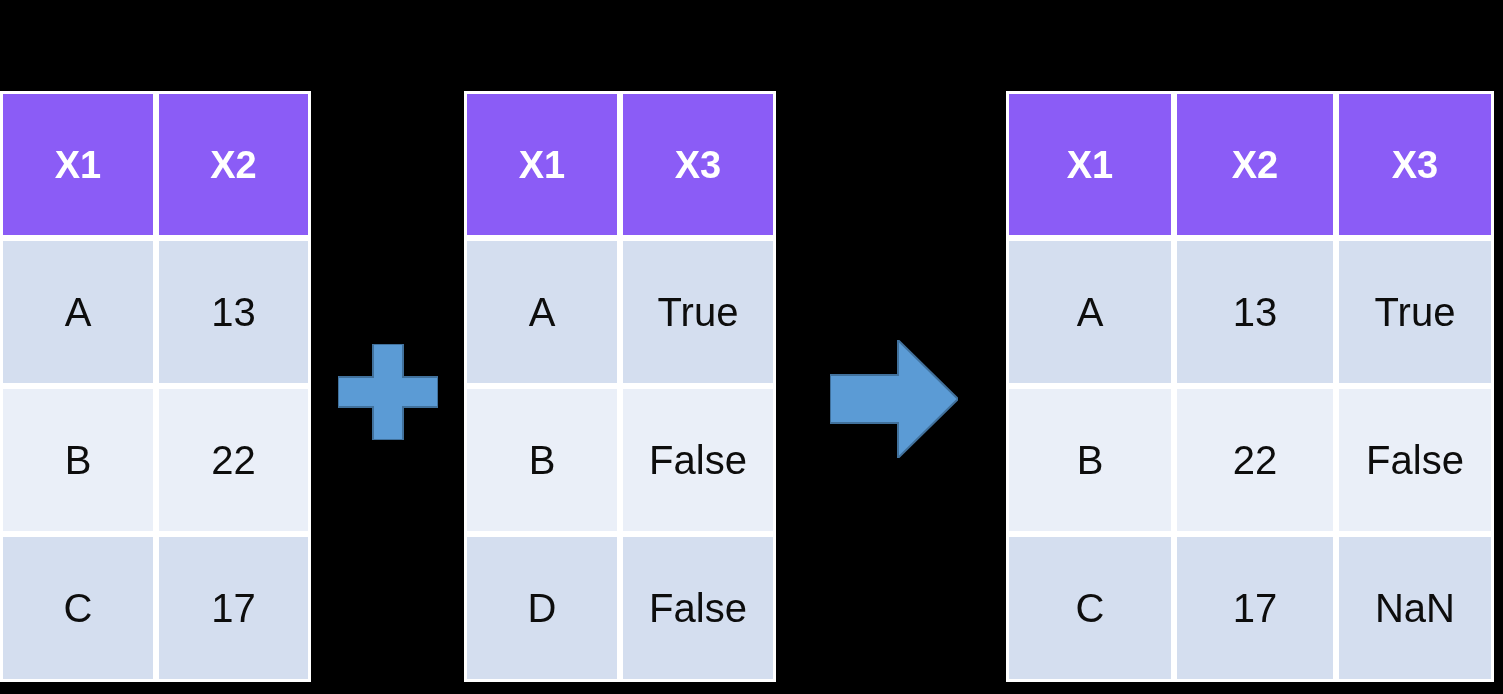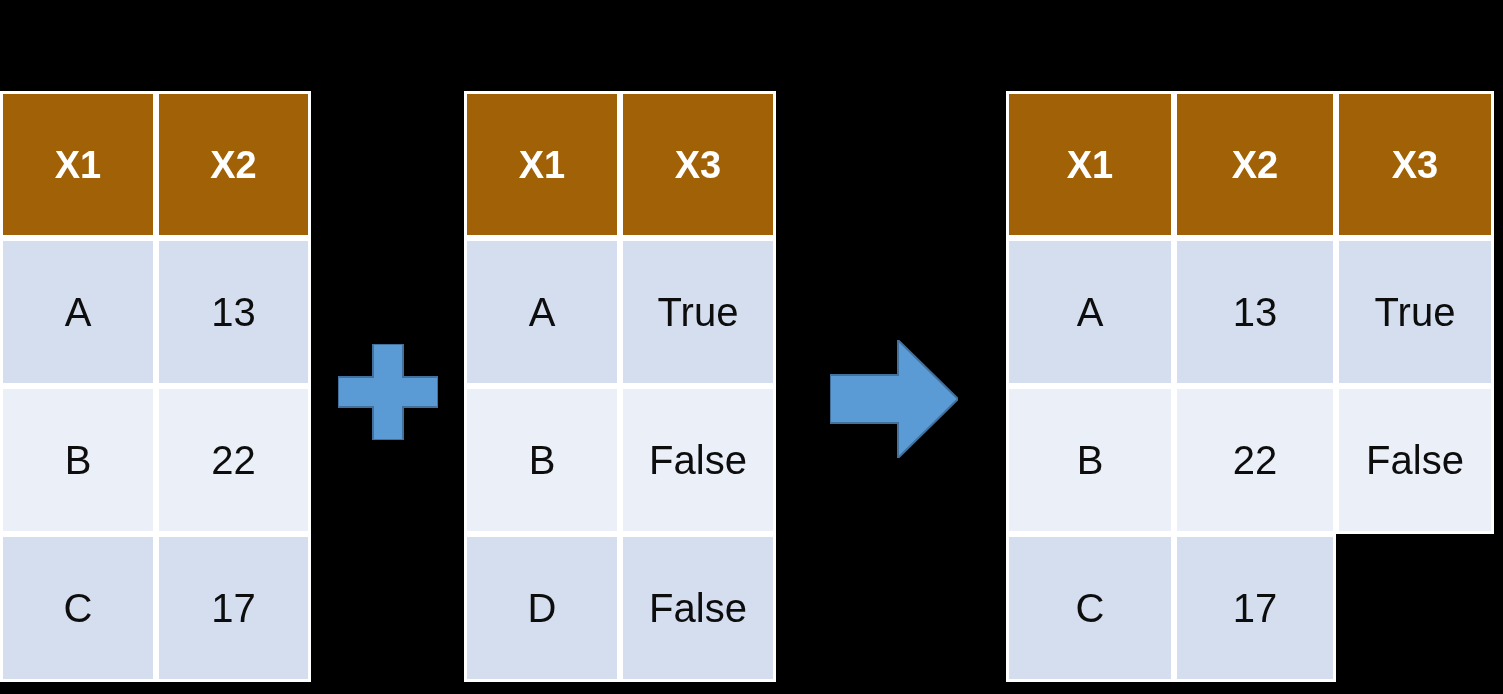--- a/index.html
+++ b/index.html
@@ -41,21 +41,21 @@
     display: flex;
     align-items: center;
     justify-content: center;
     color: #0d0d0d;
     font-size: 40px;
     font-weight: 400;
     line-height: 1;
     border: 3px solid #ffffff;
   }
   .cell.head {
-    background: #a16207;
+    background: #8b5cf6;
     color: #ffffff;
     font-weight: 700;
     font-size: 38px;
   }
   .cell.odd  { background: #D4DEEF; }
   .cell.even { background: #EAEFF8; }
 
   
   .c-left-1 { width: 156px; }
   .c-left-2 { width: 155px; }
@@ -156,16 +156,17 @@
       <div class="cell odd c-rt-3">True</div>
     </div>
     <div class="trow body">
       <div class="cell even c-rt-1">B</div>
       <div class="cell even c-rt-2">22</div>
       <div class="cell even c-rt-3">False</div>
     </div>
     <div class="trow body">
       <div class="cell odd c-rt-1">C</div>
       <div class="cell odd c-rt-2">17</div>
+      <div class="cell odd c-rt-3">NaN</div>
     </div>
   </div>
 
 </div>
 
 </body></html>

